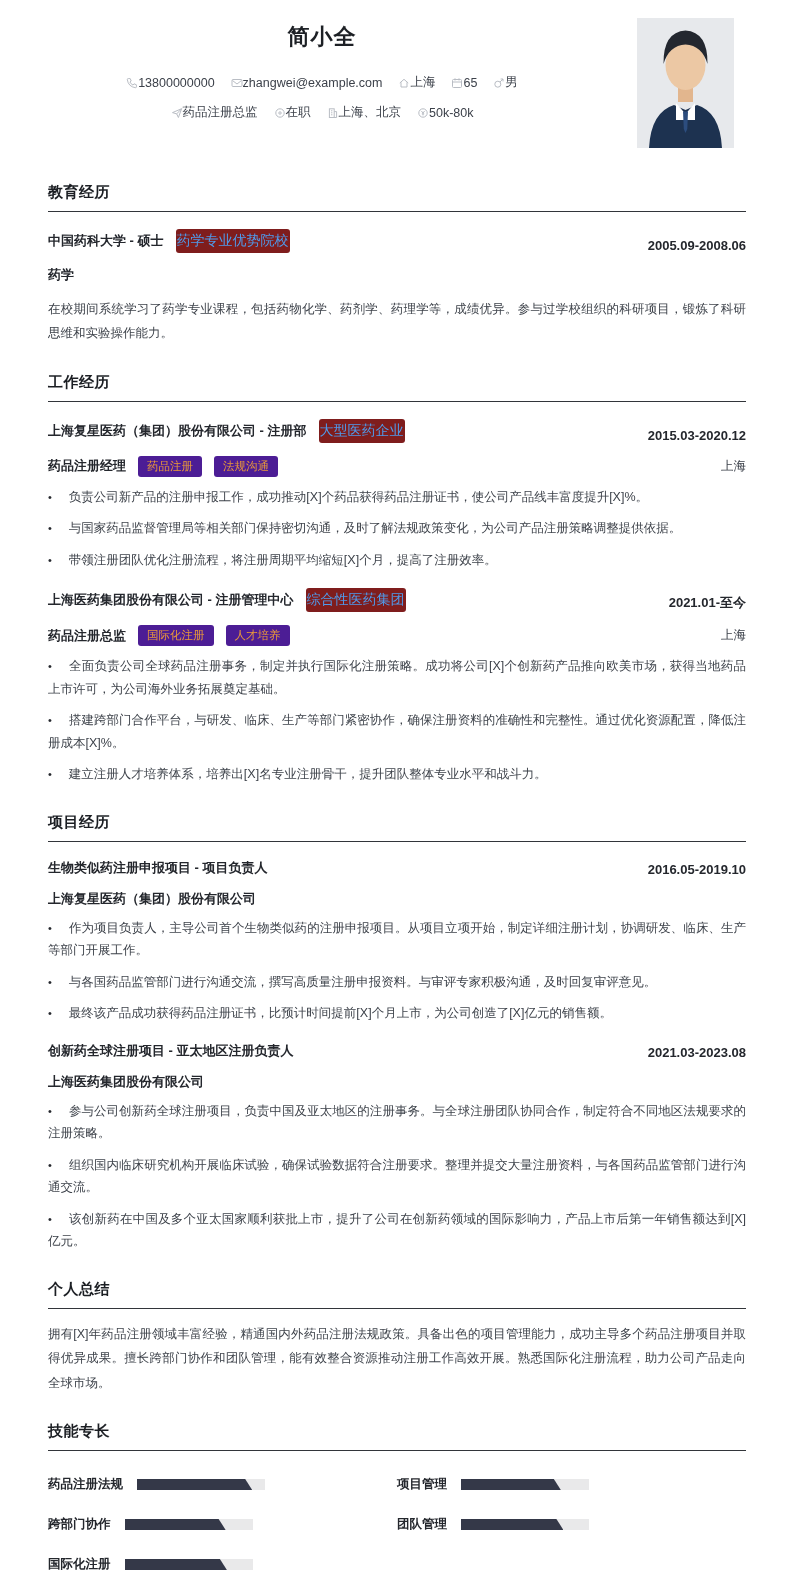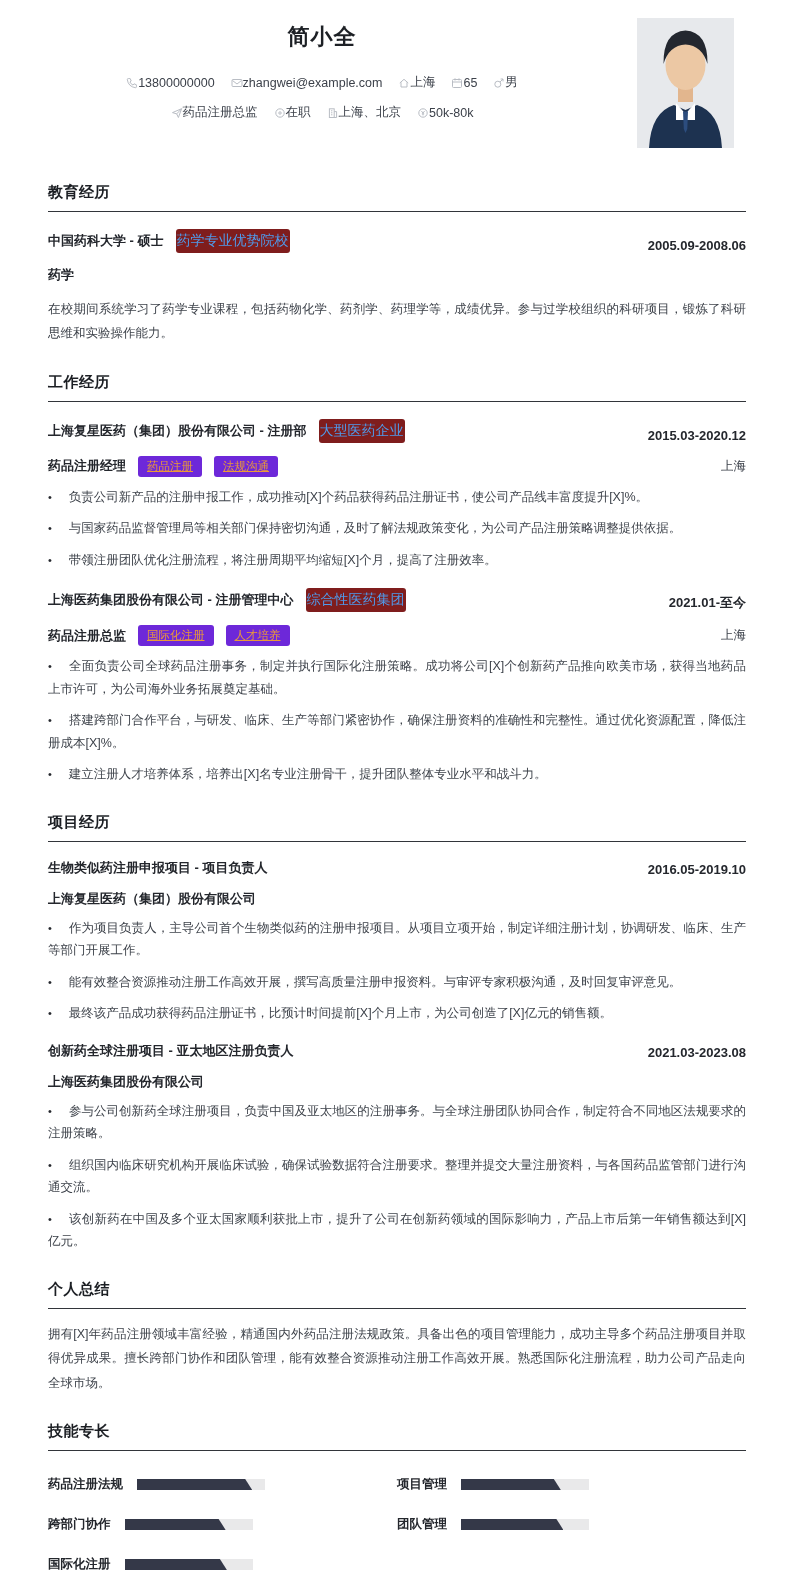--- a/index.html
+++ b/index.html
@@ -26,21 +26,21 @@
   .section { margin-top: 27px; }
   .section-title { font-size: 15px; font-weight: bold; color: #1b1e23; padding-bottom: 9px; border-bottom: 1px solid #32353a; letter-spacing: .5px; }
 
   .entry-head { display: flex; justify-content: space-between; align-items: flex-end; margin-top: 17px; }
   .entry-sub  { display: flex; justify-content: space-between; align-items: center; margin-top: 13px; }
   .entry-main { display: flex; align-items: center; gap: 12px; }
   .h-bold { font-size: 13px; font-weight: bold; color: #24272d; }
   .date   { font-size: 13px; font-weight: bold; color: #24272d; white-space: nowrap; }
   .loc    { font-size: 12.5px; color: #3c414a; }
   .badge-blue  { background: #7f1d1d; color: #569bea; color: #4f9bec; font-size: 14px; padding: 3px 1px; border-radius: 3px; font-weight: normal; }
-  .tag-orange  { background: #6d28d9; color: #e9993a; font-size: 11.5px; padding: 3px 9px; border-radius: 3px; font-weight: normal; text-decoration: underline; }
+  .tag-orange  { background: #4c1d95; color: #e9993a; font-size: 11.5px; padding: 3px 9px; border-radius: 3px; font-weight: normal; }
 
   .para { font-size: 12.5px; line-height: 1.95; color: #3e434b; margin-top: 13px; text-align: justify; }
   .bullets { margin-top: 4px; }
   .bullet { font-size: 12.5px; line-height: 1.8; color: #3e434b; margin-top: 9px; text-align: justify; }
   .bullet .dot { font-size: 11px; color: #24272d; margin-right: 17px; }
 
   
   .skills { display: flex; margin-top: 2px; }
   .skill-col { width: 50%; }
   .skill-row { display: flex; align-items: center; margin-top: 23px; }
@@ -229,21 +229,21 @@
     <div>
       <div class="entry-head">
         <span class="h-bold">生物类似药注册申报项目 - 项目负责人</span>
         <span class="date">2016.05-2019.10</span>
       </div>
       <div class="entry-sub">
         <span class="h-bold">上海复星医药（集团）股份有限公司</span>
       </div>
       <div class="bullets">
         <div class="bullet"><span class="dot">•</span><span>作为项目负责人，主导公司首个生物类似药的注册申报项目。从项目立项开始，制定详细注册计划，协调研发、临床、生产等部门开展工作。</span></div>
-        <div class="bullet"><span class="dot">•</span><span>能有效整合资源推动注册工作高效开展，撰写高质量注册申报资料。与审评专家积极沟通，及时回复审评意见。</span></div>
+        <div class="bullet"><span class="dot">•</span><span>与各国药品监管部门进行沟通交流，撰写高质量注册申报资料。与审评专家积极沟通，及时回复审评意见。</span></div>
         <div class="bullet"><span class="dot">•</span><span>最终该产品成功获得药品注册证书，比预计时间提前[X]个月上市，为公司创造了[X]亿元的销售额。</span></div>
       </div>
     </div>
 
     <div style="margin-top:10px;">
       <div class="entry-head">
         <span class="h-bold">创新药全球注册项目 - 亚太地区注册负责人</span>
         <span class="date">2021.03-2023.08</span>
       </div>
       <div class="entry-sub">

